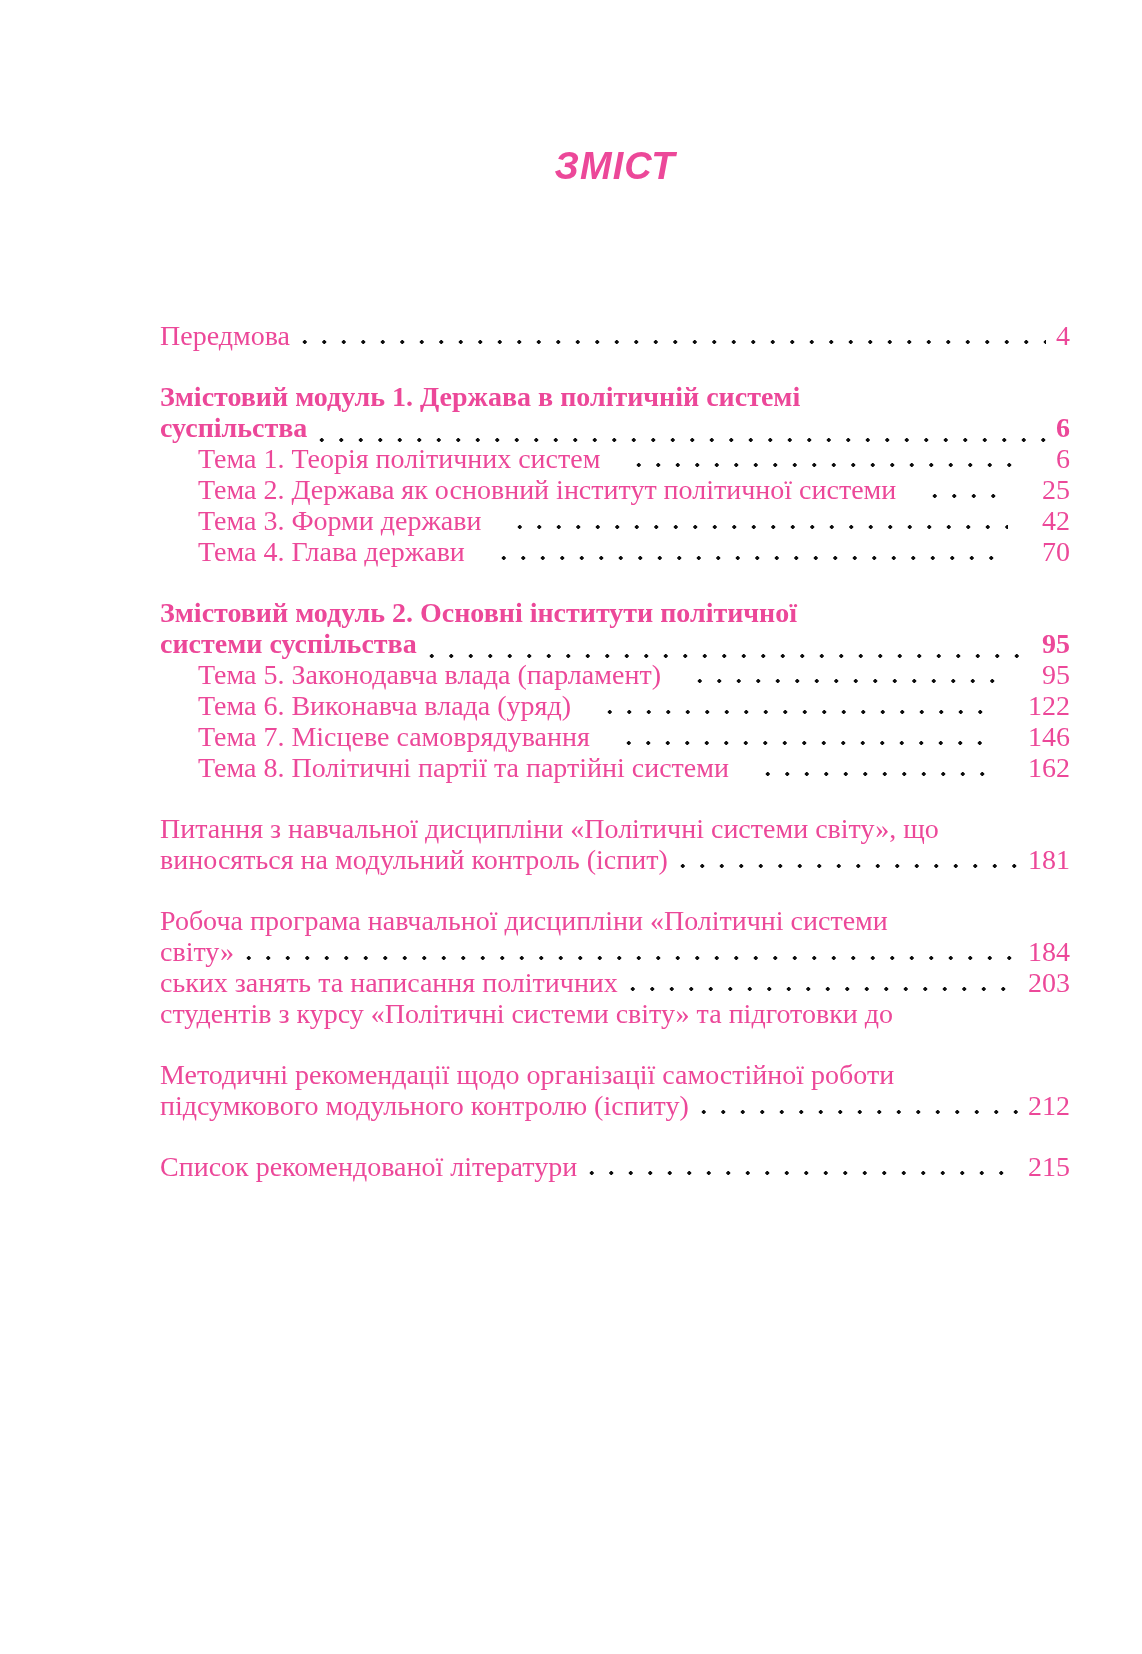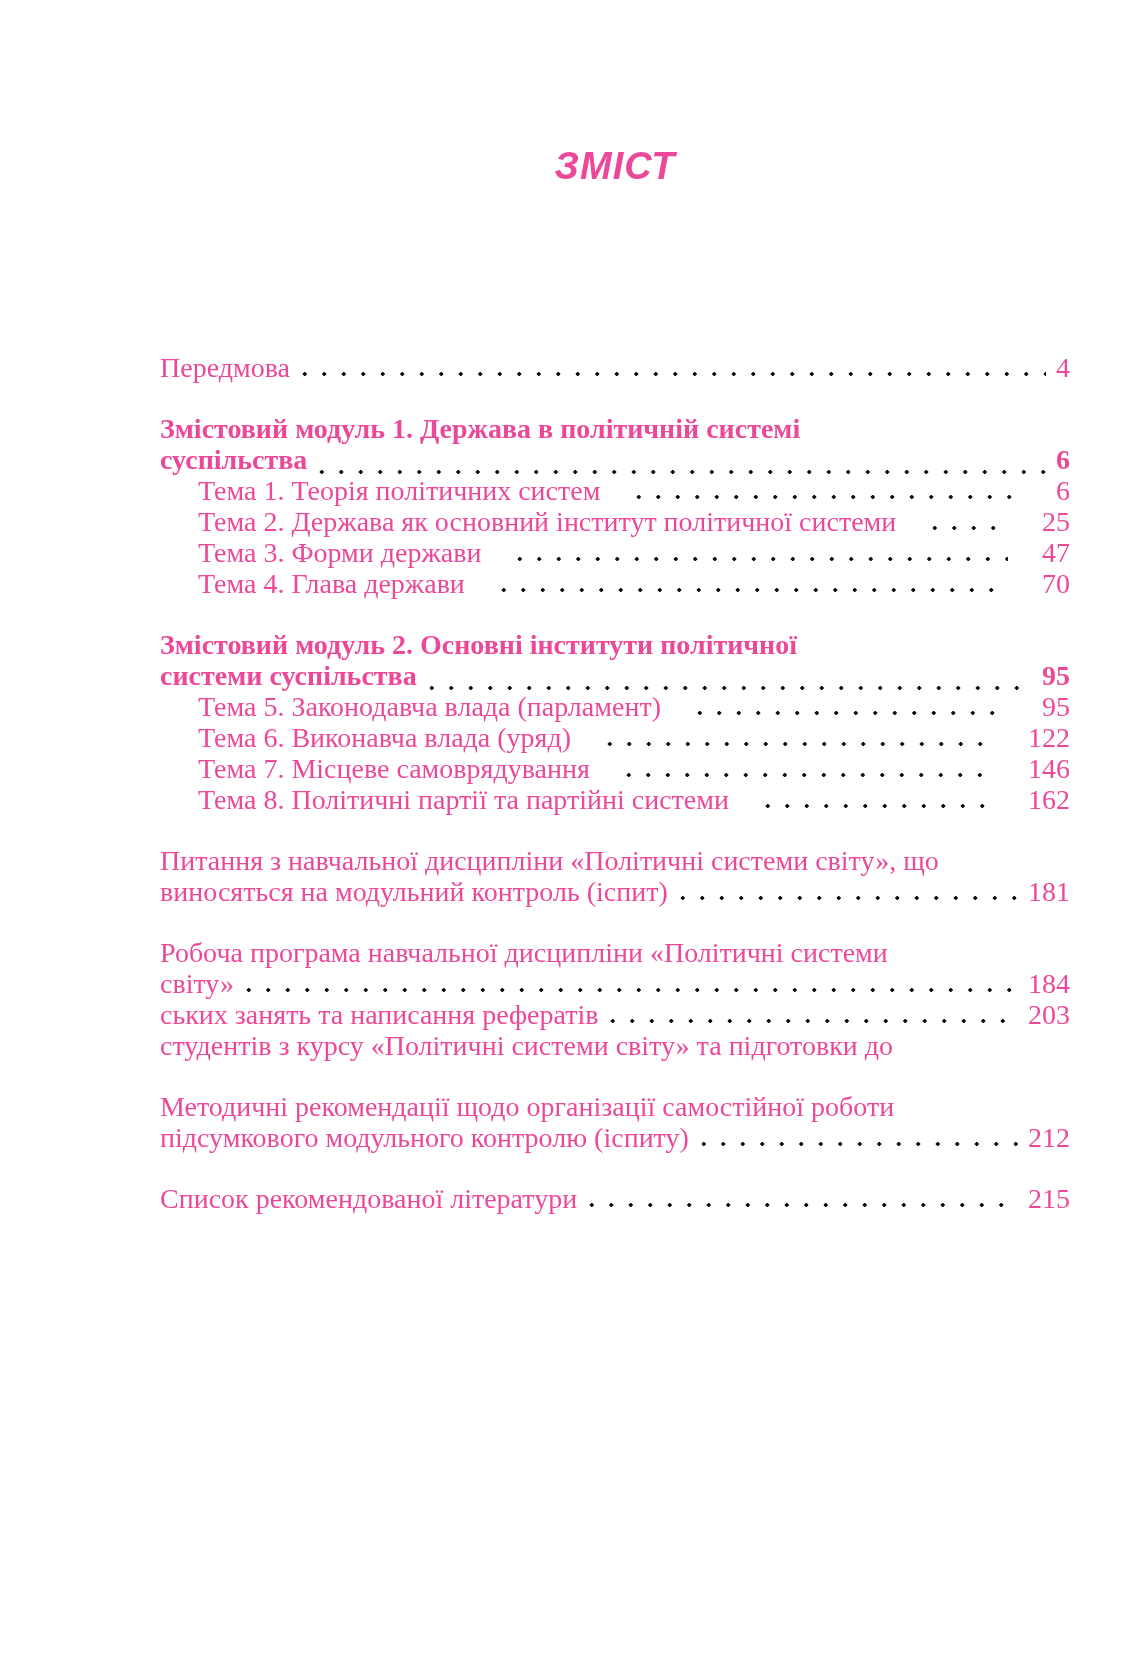--- a/index.html
+++ b/index.html
@@ -26,21 +26,21 @@
     text-align: center;
     font-family: "Liberation Sans", sans-serif;
     font-weight: bold;
     font-style: italic;
     font-size: 38px;
     line-height: 40px;
     letter-spacing: 1px;
   }
   .toc {
     position: absolute;
-    top: 352px;
+    top: 320px;
     left: 113px;
     width: 910px;
     font-size: 28px;
     line-height: 31px;
   }
   .row {
     display: flex;
     align-items: baseline;
   }
   .row.gap { margin-top: 30px; }
@@ -88,21 +88,21 @@
       <span class="pg">6</span>
     </div>
     <div class="row indent">
       <span class="txt">Тема 2. Держава як основний інститут політичної системи</span>
       <span class="leader"></span>
       <span class="pg">25</span>
     </div>
     <div class="row indent">
       <span class="txt">Тема 3. Форми держави</span>
       <span class="leader"></span>
-      <span class="pg">47</span>
+      <span class="pg">42</span>
     </div>
     <div class="row indent">
       <span class="txt">Тема 4. Глава держави</span>
       <span class="leader"></span>
       <span class="pg">70</span>
     </div>
 
     <div class="row gap bold">
       <span class="txt">Змістовий модуль 2. Основні інститути політичної</span>
     </div>
@@ -144,21 +144,21 @@
     <div class="row gap">
       <span class="txt">Робоча програма навчальної дисципліни «Політичні системи</span>
     </div>
     <div class="row">
       <span class="txt">світу»</span>
       <span class="leader"></span>
       <span class="pg">184</span>
     </div>
 
     <div class="row">
-      <span class="txt">ських занять та написання рефератів</span>
+      <span class="txt">ських занять та написання політичних</span>
       <span class="leader"></span>
       <span class="pg">203</span>
     </div>
 
     <div class="row">
       <span class="txt">студентів з курсу «Політичні системи світу» та підготовки до</span>
     </div>
     <div class="row gap">
       <span class="txt">Методичні рекомендації щодо організації самостійної роботи</span>
     </div>

